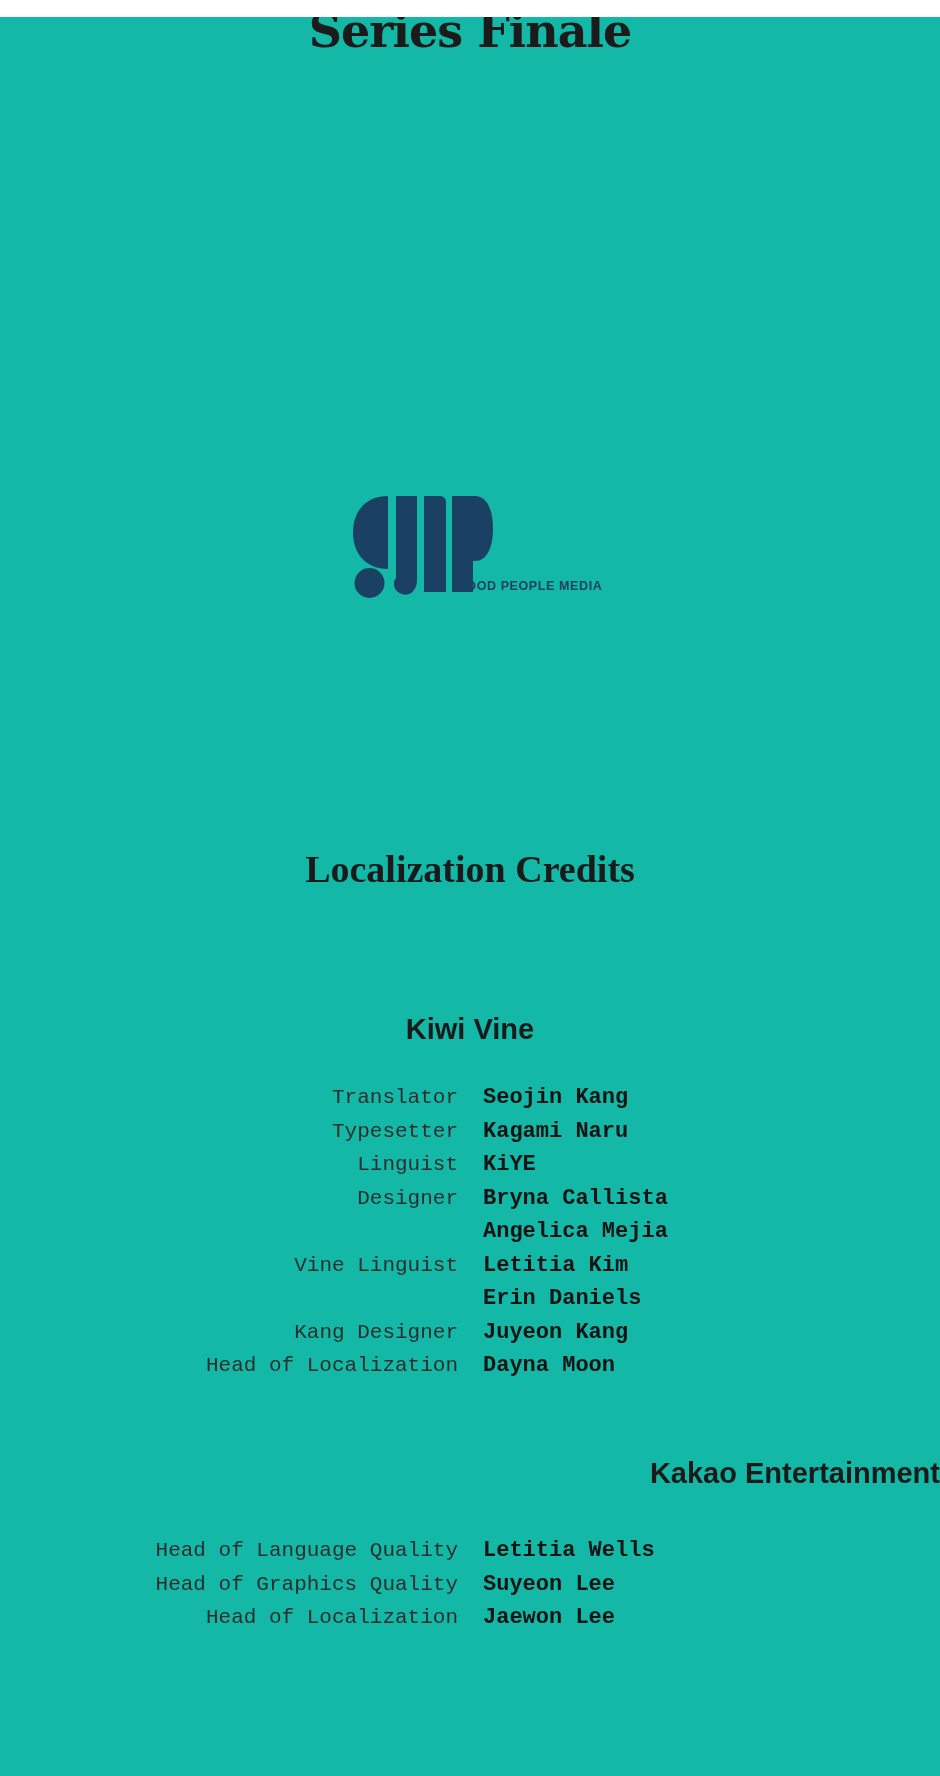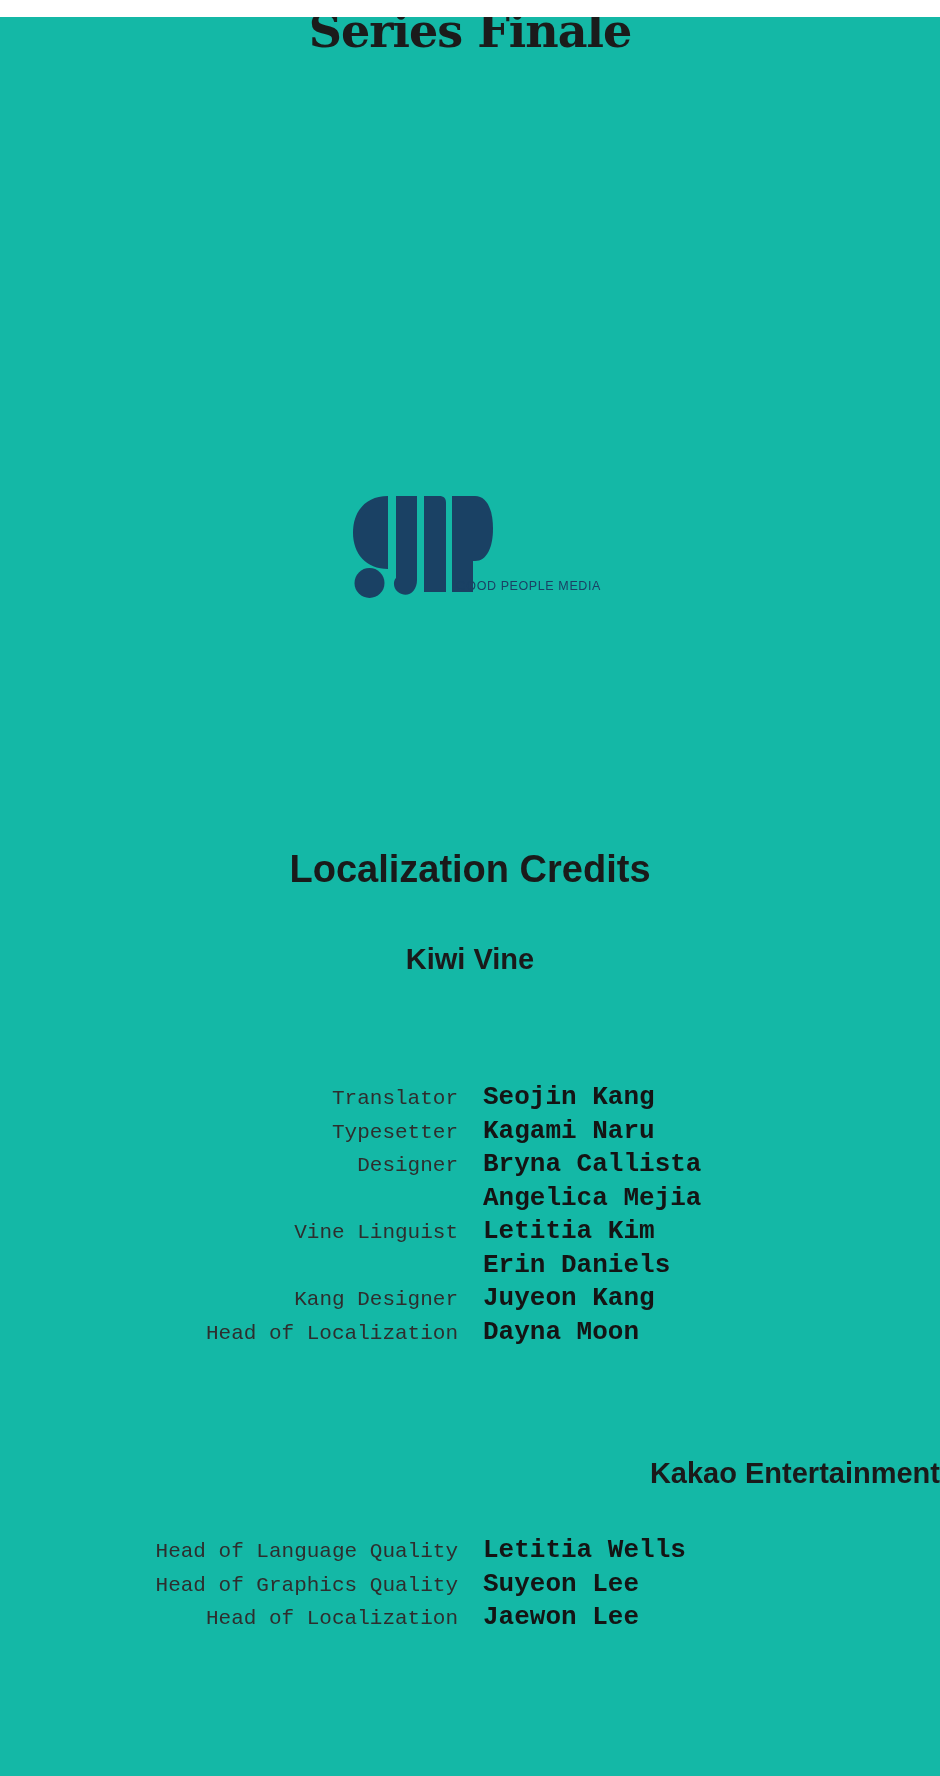--- a/index.html
+++ b/index.html
@@ -37,51 +37,52 @@
     top: 478px;
     width: 235px;
     height: 112px;
   }
   .logo svg { position: absolute; left: 0; top: 0; }
   .logo-wordmark {
     position: absolute;
     left: 103px;
     top: 84px;
     font-size: 12.5px;
-    font-weight: 400;
+    font-weight: 700;
     letter-spacing: 0.6px;
     color: #1a4164;
     white-space: nowrap;
   }
 
   
   .credits-heading {
     position: absolute;
     top: 832px;
     left: 0;
     width: 100%;
     margin: 0;
     text-align: center;
     font-size: 38px;
     line-height: 40px;
     font-weight: 700;
     color: #1a1a1a;
+    font-family: Liberation Serif, serif;
   }
   .section-title {
     position: absolute;
     left: 0;
     width: 100%;
     margin: 0;
     text-align: center;
     font-size: 29px;
     line-height: 32px;
     font-weight: 700;
     color: #1a1a1a;
   }
-  .section-title.kiwi  { top: 926px; }
+  .section-title.kiwi  { top: 996px; }
   .section-title.kakao { top: 1440px; text-align: right; }
 
   
   .credit-table {
     position: absolute;
     left: 0;
     width: 940px;
   }
   .credit-table.kiwi  { top: 1064px; }
   .credit-table.kakao { top: 1517px; }
@@ -97,21 +98,21 @@
     text-align: right;
     font-size: 21px;
     font-weight: 400;
     color: #2e2e2e;
     white-space: nowrap;
   }
   .credit-person {
     flex: 1;
     margin-left: 25px;
     text-align: left;
-    font-size: 26px;
+    font-size: 22px;
     font-weight: 700;
     color: #141414;
     white-space: nowrap;
   }
 </style>
 </head>
 <body>
 
 <div class="page">
 
@@ -144,20 +145,24 @@
   <div class="credit-table kiwi">
     <div class="credit-row">
       <span class="credit-role">Translator</span>
       <span class="credit-person">Seojin Kang</span>
     </div>
     <div class="credit-row">
       <span class="credit-role">Typesetter</span>
       <span class="credit-person">Kagami Naru</span>
     </div>
     <div class="credit-row">
+      <span class="credit-role">Linguist</span>
+      <span class="credit-person">KiYE</span>
+    </div>
+    <div class="credit-row">
       <span class="credit-role">Designer</span>
       <span class="credit-person">Bryna Callista</span>
     </div>
     <div class="credit-row">
       <span class="credit-role"></span>
       <span class="credit-person">Angelica Mejia</span>
     </div>
     <div class="credit-row">
       <span class="credit-role">Vine Linguist</span>
       <span class="credit-person">Letitia Kim</span>

